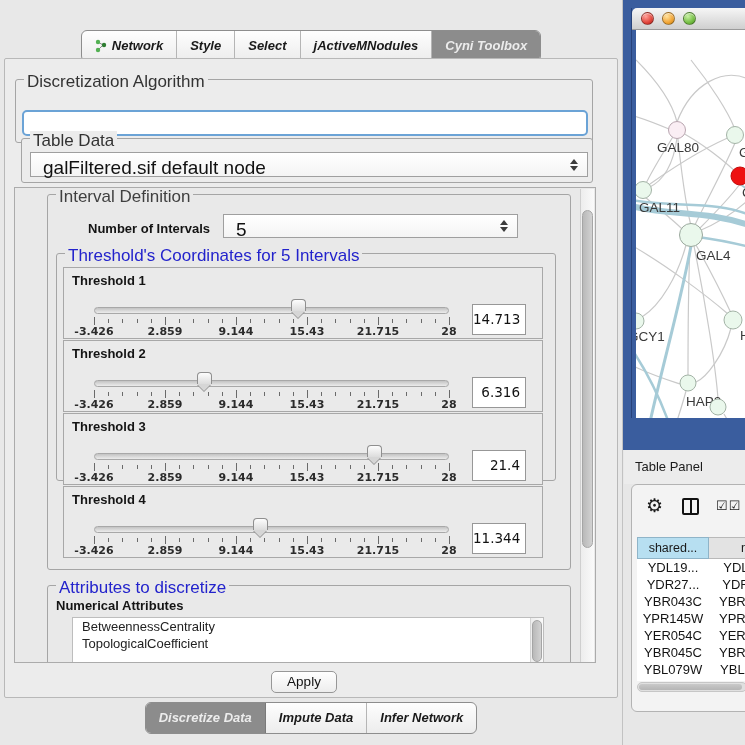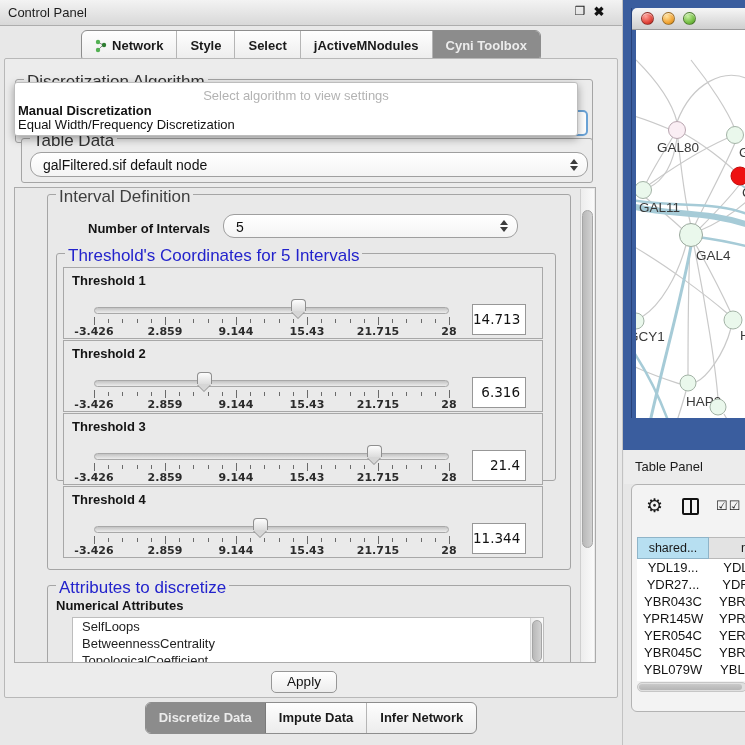--- a/index.html
+++ b/index.html
@@ -11,21 +11,21 @@
   #control-panel { left:0; top:0; width:622px; height:745px; background:#e8e8e8; }
   #cp-titlebar { left:0; top:0; width:622px; height:26px;
     background:linear-gradient(#f3f3f3,#d8d8d8); border-bottom:1px solid #adadad; }
   #cp-title { left:8px; top:5px; font-size:13px; color:#1c1c1c; }
   #cp-float { left:573px; top:4px; font-size:12px; color:#222; width:14px; text-align:center; }
   #cp-close { left:592px; top:4px; font-size:13px; font-weight:bold; color:#111; width:14px; text-align:center; }
 
   
   #cp-tabs { left:0; top:30px; width:622px; height:24px; display:flex; justify-content:center; }
   .tabrow { display:flex; height:32px; border:1px solid #8d8d8d; border-radius:6px; overflow:hidden;
-    background:linear-gradient(#fefefe,#ececec); }
+    background:linear-gradient(#fefefe,#ececec);font-style:italic; }
   .tab { padding:0 13px; font-size:13px; font-weight:bold; color:#1a1a1a; line-height:22px;
     border-right:1px solid #b5b5b5; display:flex; align-items:center; gap:5px; }
   .tab:last-child { border-right:none; }
   .tab.selected { background:#8c8c8c; color:#ececec; border-right-color:#7a7a7a; }
   #net-tab-icon svg { display:block; }
 
   
   #cp-body { left:4px; top:58px; width:614px; height:640px; background:#ececec;
     border:1px solid #b8b8b8; border-radius:2px; }
 
@@ -45,21 +45,21 @@
   #algo-popup { left:9px; top:23px; width:564px; height:54px; background:#fff;
     border:1px solid #bdbdbd; border-radius:3px; box-shadow:0 3px 8px rgba(0,0,0,0.35); z-index:30; }
   #algo-placeholder { left:0; top:5px; width:100%; text-align:center; font-size:13px; color:#b3b3b3; }
   .algo-option { position:absolute; left:3px; font-size:13px; color:#111; white-space:nowrap; }
   #algo-opt-0 { top:20px; font-weight:bold; }
   #algo-opt-1 { top:34px; }
 
   
   #tabledata-group { left:16px; top:79px; width:572px; height:45px; background:#ececec; }
   .combo { position:absolute; background:linear-gradient(#ffffff,#f4f4f4); border:1px solid #9f9f9f;
-    border-radius:11px; font-size:14px; color:#111; }
+    border-radius:0; font-size:19px; color:#111; }
   .combo .combo-text { position:absolute; left:12px; top:4px; white-space:nowrap; }
   .spinner { position:absolute; right:9px; top:50%; transform:translateY(-50%); width:9px; height:12px; }
   .spinner i { position:absolute; left:1px; width:0; height:0; border-left:4px solid transparent; border-right:4px solid transparent; }
   .spinner .up { top:0; border-bottom:5px solid #3c3c3c; }
   .spinner .dn { bottom:0; border-top:5px solid #3c3c3c; }
   #tabledata-combo { left:8px; top:13px; width:558px; height:25px; }
 
   
   #scrollpane { left:9px; top:128px; width:582px; height:476px; background:#e9e9e9;
     border:1px solid #ababab; overflow:hidden; }
@@ -146,25 +146,20 @@
   #tp-hscroll { left:5px; top:197px; width:110px; height:10px; background:#e0e0e0;
     border:1px solid #c6c6c6; border-radius:5px; }
   #tp-hscroll .thumb { position:absolute; left:1px; top:1px; width:103px; height:6px;
     background:linear-gradient(#c9c9c9,#b5b5b5); border-radius:4px; }
 </style>
 </head>
 <body>
 
 <div id="control-panel" class="abs">
 
-  <div id="cp-titlebar" class="abs">
-    <div id="cp-title" class="abs">Control Panel</div>
-    <div id="cp-float" class="abs">❐</div>
-    <div id="cp-close" class="abs">✖</div>
-  </div>
 
   <div id="cp-tabs" class="abs">
     <div class="tabrow">
       <div class="tab">
         <span id="net-tab-icon">
           <svg width="12" height="14" viewBox="0 0 12 14">
             <line x1="3" y1="3" x2="8" y2="6" stroke="#888" stroke-width="1"></line>
             <line x1="3" y1="11" x2="8" y2="6" stroke="#888" stroke-width="1"></line>
             <circle cx="3" cy="3" r="2.2" fill="#53b153"></circle>
             <circle cx="3" cy="11" r="2.2" fill="#53b153"></circle>
@@ -188,25 +183,20 @@
     </div>
   </div>
 
   <div id="cp-body" class="abs">
 
     <div id="algo-group" class="group">
       <div class="group-title gt-plain">Discretization Algorithm</div>
       <div id="algo-combo" class="abs"></div>
     </div>
 
-    <div id="algo-popup" class="abs">
-      <div id="algo-placeholder" class="abs">Select algorithm to view settings</div>
-      <div id="algo-opt-0" class="algo-option">Manual Discretization</div>
-      <div id="algo-opt-1" class="algo-option">Equal Width/Frequency Discretization</div>
-    </div>
 
     <div id="tabledata-group" class="group">
       <div class="group-title gt-plain">Table Data</div>
       <div id="tabledata-combo" class="combo">
         <span class="combo-text">galFiltered.sif default node</span>
         <span class="spinner">
             <i class="up"></i>
             <i class="dn"></i>
           </span>
       </div>
@@ -410,21 +400,20 @@
               </div>
             </div>
         </div>
       </div>
 
       <div id="attr-group" class="group">
         <div class="group-title gt-blue">Attributes to discretize</div>
         <div id="attr-subtitle" class="abs">Numerical Attributes</div>
         <div id="attr-list" class="abs">
           <div id="attr-items">
-              <div class="attr-item">SelfLoops</div>
               <div class="attr-item">BetweennessCentrality</div>
               <div class="attr-item">TopologicalCoefficient</div>
             </div>
           <div id="attr-vscroll">
               <div class="thumb"></div>
             </div>
         </div>
       </div>
 
       <div id="pane-vscroll" class="abs">

